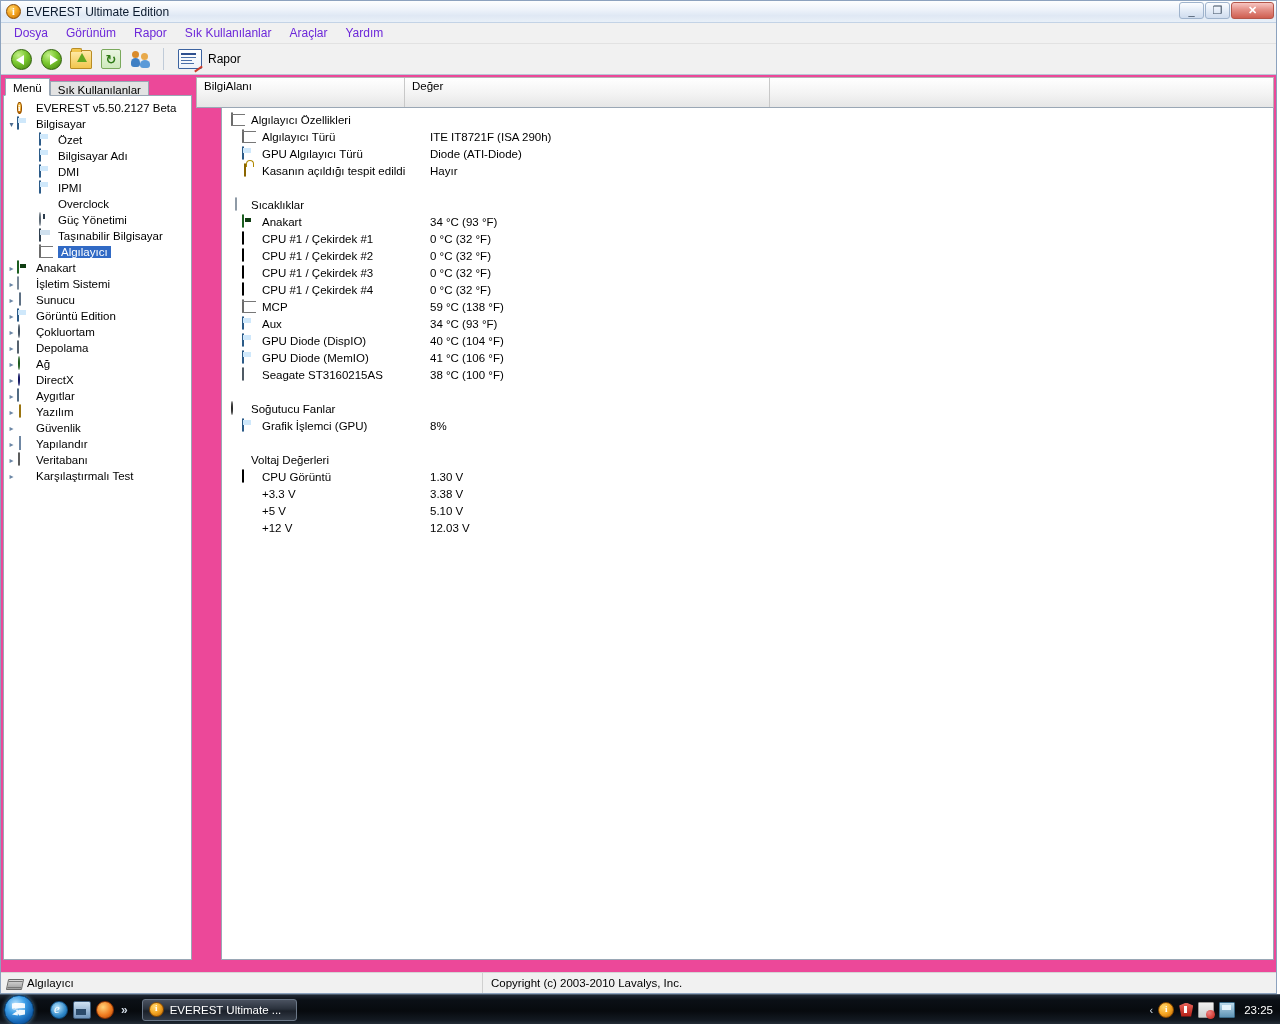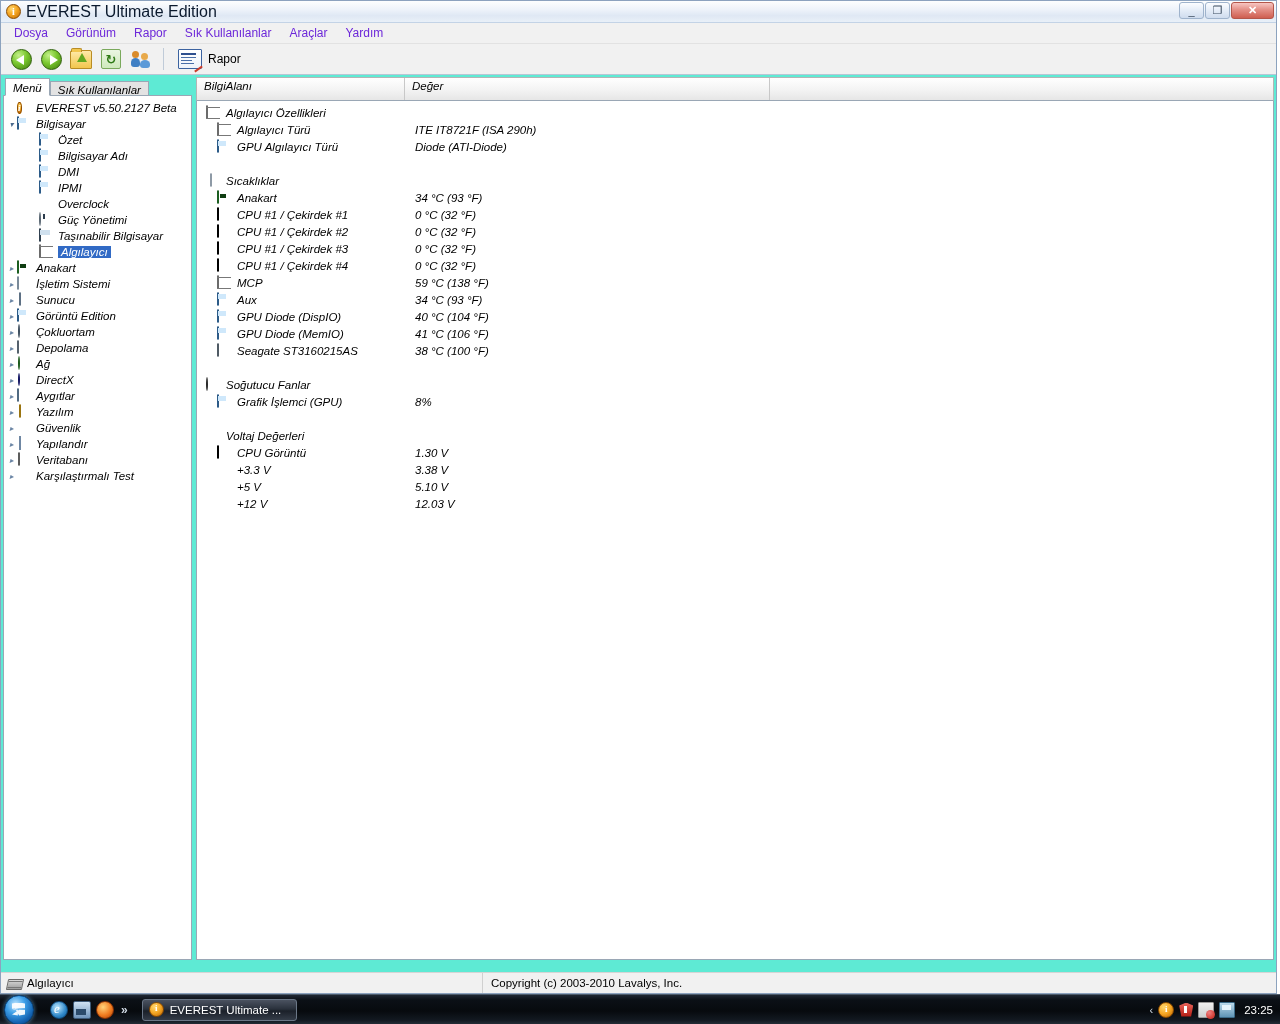--- a/index.html
+++ b/index.html
@@ -47,21 +47,21 @@
     box-sizing: border-box;
     color: #fff;
     font-size: 10px;
     font-weight: bold;
     font-family: "Liberation Serif", serif;
     line-height: 13px;
     text-align: center;
     margin-right: 5px;
   }
   .title-text {
-    font-size: 16px;
+    font-size: 12px;
     color: #0b1a2e;
   }
   .win-btns {
     position: absolute;
     right: 2px; top: 1px;
     display: flex;
     gap: 1px;
   }
   .win-btn {
     width: 25px; height: 17px;
@@ -193,22 +193,21 @@
     width:9px;height:2px;background:#cc3b2a;transform:rotate(-35deg);
   }
 
   
   .body-split {
     flex: 1 1 auto;
     display: flex;
     padding: 2px 2px 12px 2px;
     box-sizing: border-box;
     min-height: 0;
-    background: #5eead4;
-    font-style: italic;
+    background: #ec4899;
   }
 
   
   .left-pane {
     width: 189px;
     display: flex;
     flex-direction: column;
     flex: 0 0 auto;
   }
   .tabs {
@@ -328,21 +327,21 @@
 
   
   .right-pane {
     flex: 1 1 auto;
     display: flex;
     flex-direction: column;
     margin-left: 4px;
     min-width: 0;
   }
   .col-head {
-    height: 24px;
+    height: 31px;
     display: flex;
     border: 1px solid #b5b5b5;
     border-bottom: 1px solid #9aa7b5;
     background: linear-gradient(to bottom,#ffffff 0%,#f3f3f3 55%,#e6e6e6 100%);
     box-sizing: border-box;
     flex: 0 0 auto;
   }
   .col-cell {
     font-size: 11.5px;
     color: #000;
@@ -355,37 +354,38 @@
   .col-cell.c2 { width: 365px; }
   .col-cell.c3 { flex: 1 1 auto; border-right: none; }
   .grid {
     flex: 1 1 auto;
     background: #ffffff;
     border: 1px solid #9aa7b5;
     border-top: none;
     overflow: hidden;
     padding-top: 3px;
     box-sizing: border-box;
+    margin-left: 25px;
   }
   .grow {
     display: flex;
     align-items: center;
     height: 17px;
     font-size: 11.5px;
     color: #000;
     white-space: nowrap;
   }
   .grow.group { font-weight: normal; }
   .grow .gname { display: flex; align-items: center; }
   .grow.group .gname { padding-left: 9px; }
   .grow.item  .gname { padding-left: 20px; }
   .gname .gtext { margin-left: 1px; }
   .val-col {
     position: absolute;
-    left: 218px;
+    left: 208px;
   }
   .grow { position: relative; }
   .spacer { height: 17px; }
 
   
   .statusbar {
     height: 20px;
     background: #f1f1f1;
     border-top: 1px solid #d5d5d5;
     display: flex;
@@ -730,20 +730,27 @@
               </span>
               <span class="val-col">ITE IT8721F  (ISA 290h)</span>
             </div>
             <div class="grow item">
               <span class="gname">
                 <span class="tico"><span class="ic-pc"></span></span>
                 <span class="gtext">GPU Algılayıcı Türü</span>
               </span>
               <span class="val-col">Diode  (ATI-Diode)</span>
             </div>
+            <div class="grow item">
+              <span class="gname">
+                <span class="tico"><span class="ic-lock"></span></span>
+                <span class="gtext">Kasanın açıldığı tespit edildi</span>
+              </span>
+              <span class="val-col">Hayır</span>
+            </div>
             <div class="spacer"></div>
             <div class="grow group">
               <span class="gname">
                 <span class="tico"><span class="ic-temp"></span></span>
                 <span class="gtext">Sıcaklıklar</span>
               </span>
             </div>
             <div class="grow item">
               <span class="gname">
                 <span class="tico"><span class="ic-mb"></span></span>

